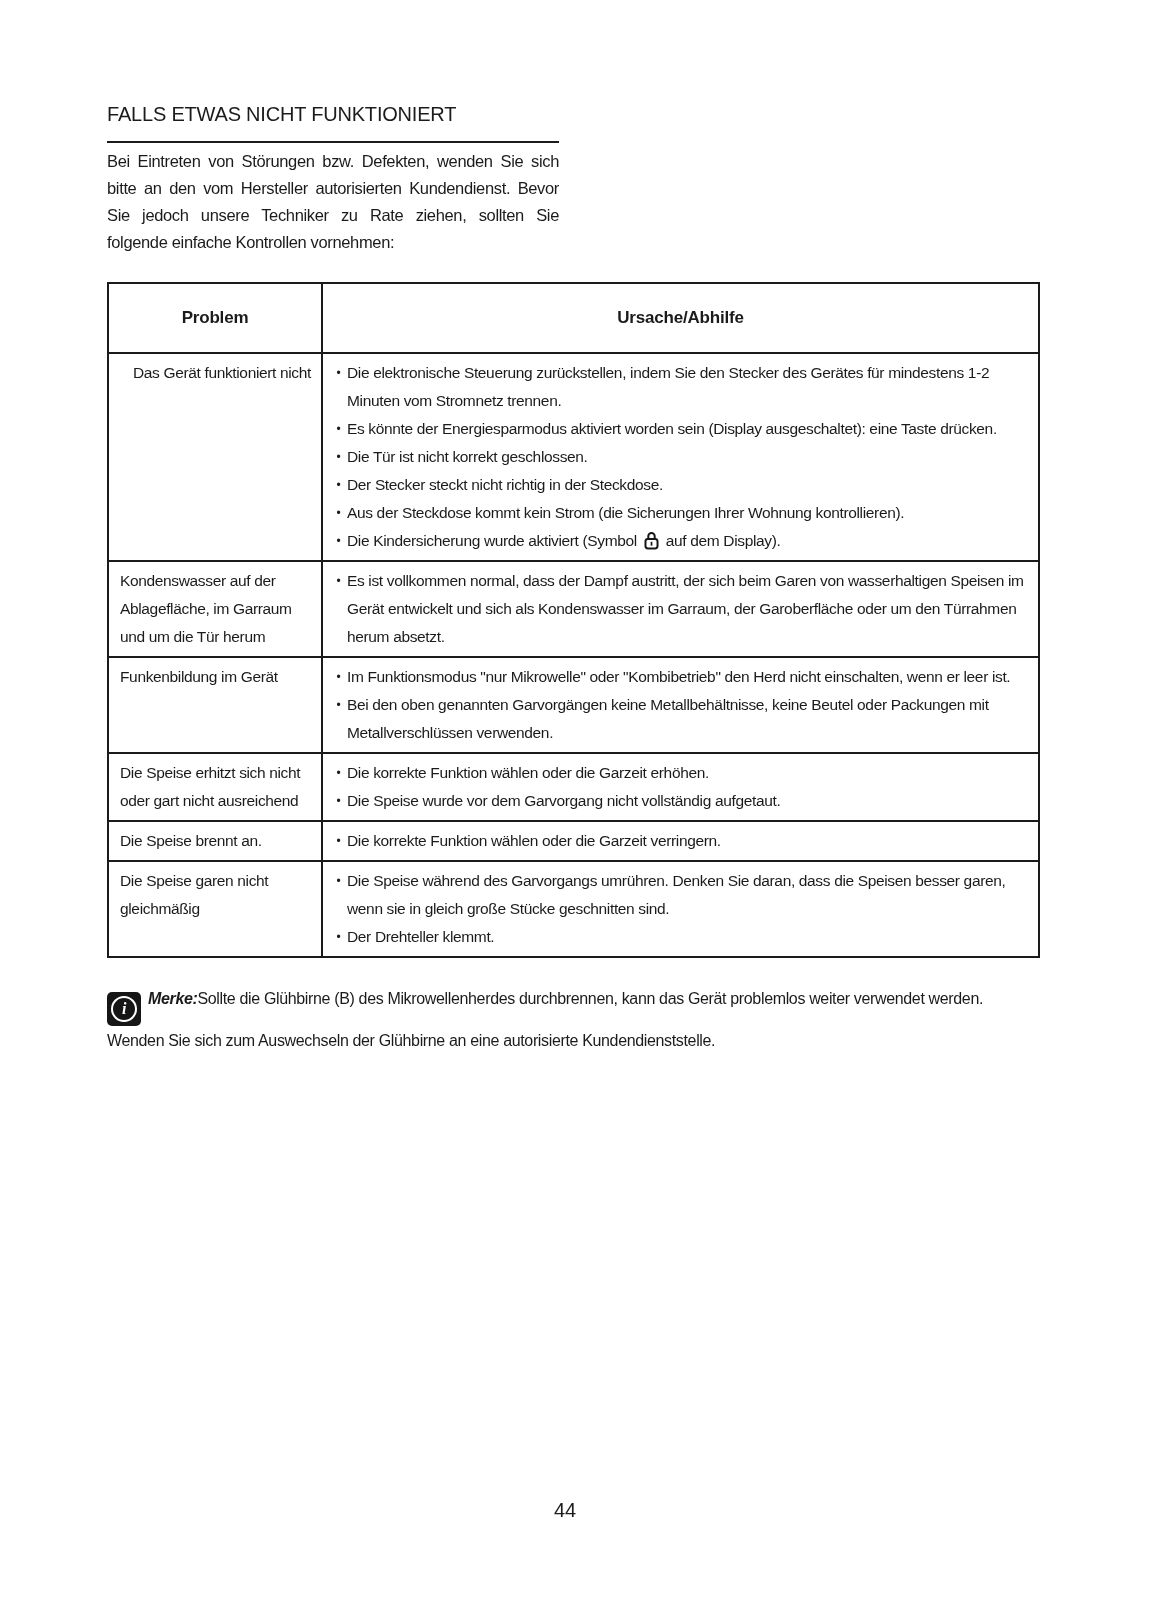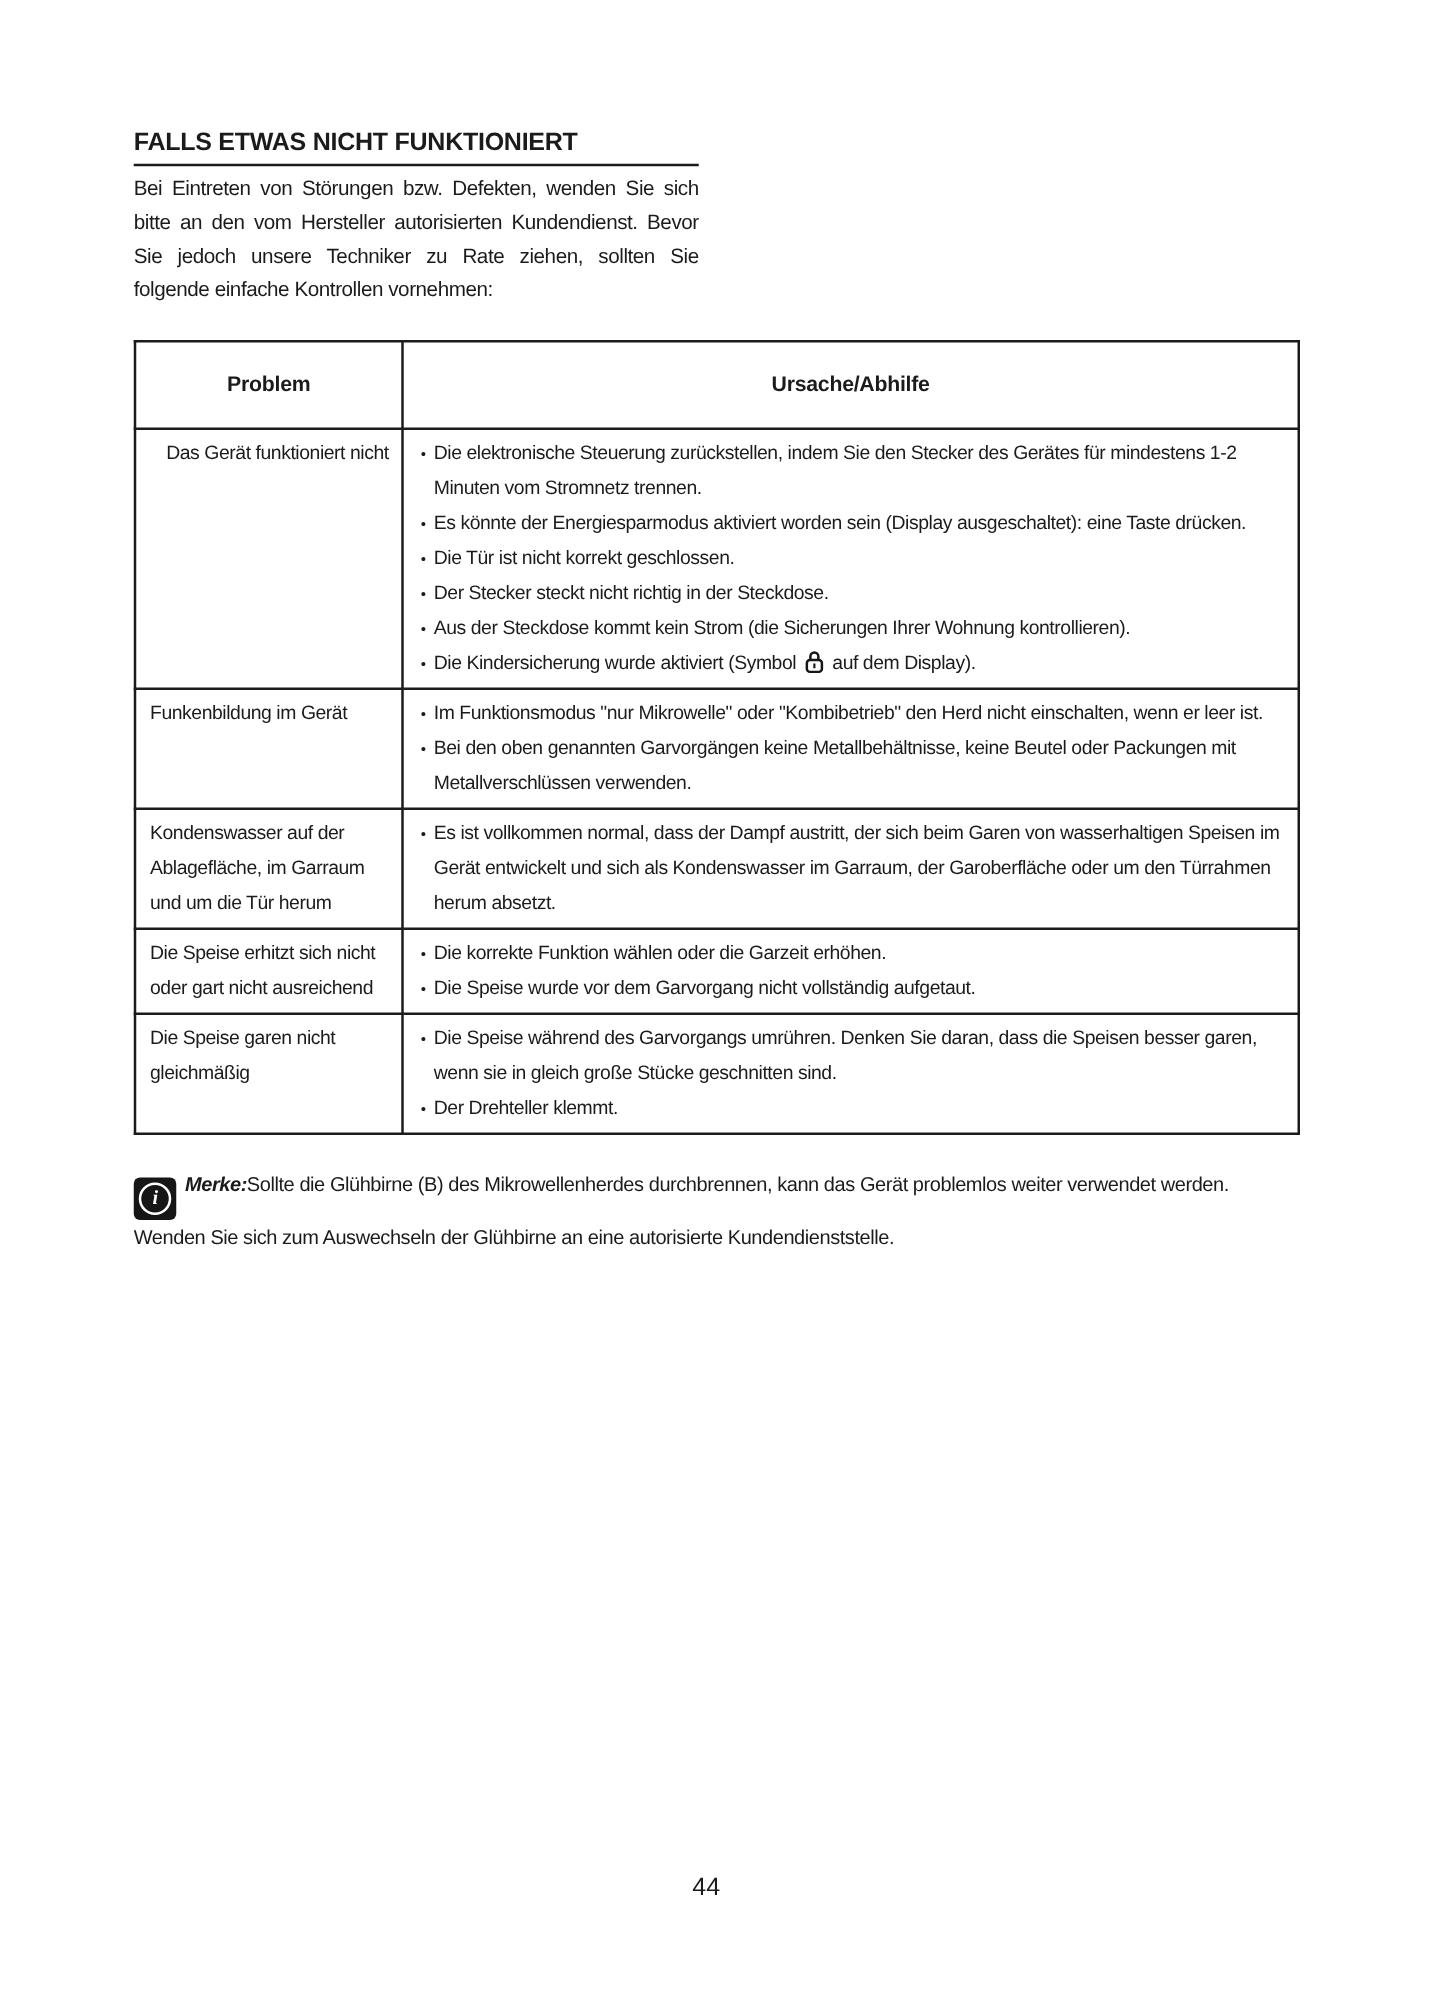--- a/index.html
+++ b/index.html
@@ -3,22 +3,22 @@
 <meta charset="utf-8">
 <style>
   html,body{margin:0;padding:0;}
   body{
     width:1150px;height:1600px;background:#ffffff;position:relative;
     font-family:"Liberation Sans", sans-serif;color:#1b1b1b;
     -webkit-font-smoothing:antialiased;
   }
   .content{position:absolute;left:107px;top:103px;width:933px;}
   .doc-title{
-    font-size:20px;font-weight:bold;letter-spacing:-0.2px;margin:0;
-    width:452px;border-bottom:2px solid #1b1b1b;padding-bottom:5px;
+    font-size:20px;font-weight:normal;letter-spacing:-0.2px;margin:0;
+    width:452px;border-bottom:2px solid #1b1b1b;padding-bottom:15px;
   }
   .intro{
     width:452px;margin:5px 0 0 0;font-size:16.5px;line-height:27px;
     text-align:justify;letter-spacing:-0.35px;
   }
   table.tbl{border-collapse:collapse;width:100%;margin-top:26px;}
   .tbl th,.tbl td{border:2px solid #1b1b1b;vertical-align:top;}
   .tbl th{font-size:17px;letter-spacing:-0.2px;padding:24px 4px;font-weight:bold;text-align:center;}
   th.col-problem{width:204px;}
   td.problem-cell{
@@ -87,51 +87,60 @@
               <span class="dot">•</span>
               <span class="btxt"><span>Die Kindersicherung wurde aktiviert (Symbol </span><svg class="lock" viewBox="0 0 24 28">
                   <path d="M7.5 13 V8.5 a4.5 4.5 0 0 1 9 0 V13" fill="none" stroke="#161616" stroke-width="2.8"></path>
                   <rect x="3.5" y="12.5" width="17" height="13.5" rx="3.5" fill="none" stroke="#161616" stroke-width="2.8"></rect>
                   <line x1="12" y1="16.5" x2="12" y2="22" stroke="#161616" stroke-width="2.4"></line>
                 </svg><span> auf dem Display).</span></span>
             </div>
           </td>
         </tr>
         <tr>
+          <td class="problem-cell" style="height: 75px;">Kondenswasser auf der Ablagefläche, im Garraum und um die Tür herum</td>
+          <td class="causes-cell">
+            <div class="bullet">
+              <span class="dot">•</span>
+              <span class="btxt">Es ist vollkommen normal, dass der Dampf austritt, der sich beim Garen von wasserhaltigen Speisen im Gerät entwickelt  und sich als Kondenswasser im Garraum, der Garoberfläche oder um den Türrahmen herum absetzt.</span>
+            </div>
+          </td>
+        </tr>
+        <tr>
           <td class="problem-cell" style="height: 83px;">Funkenbildung im Gerät</td>
           <td class="causes-cell">
             <div class="bullet">
               <span class="dot">•</span>
               <span class="btxt">Im Funktionsmodus "nur Mikrowelle" oder "Kombibetrieb" den Herd nicht einschalten, wenn er leer ist.</span>
             </div>
             <div class="bullet">
               <span class="dot">•</span>
               <span class="btxt">Bei den oben genannten Garvorgängen  keine Metallbehältnisse, keine Beutel oder Packungen mit Metallverschlüssen verwenden.</span>
             </div>
           </td>
         </tr>
         <tr>
-          <td class="problem-cell" style="height: 75px;">Kondenswasser auf der Ablagefläche, im Garraum und um die Tür herum</td>
-          <td class="causes-cell">
-            <div class="bullet">
-              <span class="dot">•</span>
-              <span class="btxt">Es ist vollkommen normal, dass der Dampf austritt, der sich beim Garen von wasserhaltigen Speisen im Gerät entwickelt  und sich als Kondenswasser im Garraum, der Garoberfläche oder um den Türrahmen herum absetzt.</span>
-            </div>
-          </td>
-        </tr>
-        <tr>
           <td class="problem-cell" style="height: 48px;">Die Speise erhitzt sich nicht oder gart nicht ausreichend</td>
           <td class="causes-cell">
             <div class="bullet">
               <span class="dot">•</span>
               <span class="btxt">Die korrekte Funktion wählen oder die Garzeit erhöhen.</span>
             </div>
             <div class="bullet">
               <span class="dot">•</span>
               <span class="btxt">Die Speise wurde vor dem Garvorgang nicht vollständig aufgetaut.</span>
+            </div>
+          </td>
+        </tr>
+        <tr>
+          <td class="problem-cell" style="height: 23px;">Die Speise brennt an.</td>
+          <td class="causes-cell">
+            <div class="bullet">
+              <span class="dot">•</span>
+              <span class="btxt">Die korrekte Funktion wählen oder die Garzeit verringern.</span>
             </div>
           </td>
         </tr>
         <tr>
           <td class="problem-cell" style="height: 83px;">Die Speise garen nicht gleichmäßig</td>
           <td class="causes-cell">
             <div class="bullet">
               <span class="dot">•</span>
               <span class="btxt">Die Speise während des Garvorgangs umrühren. Denken Sie daran, dass die Speisen besser garen, wenn sie in gleich große Stücke geschnitten sind.</span>
             </div>

